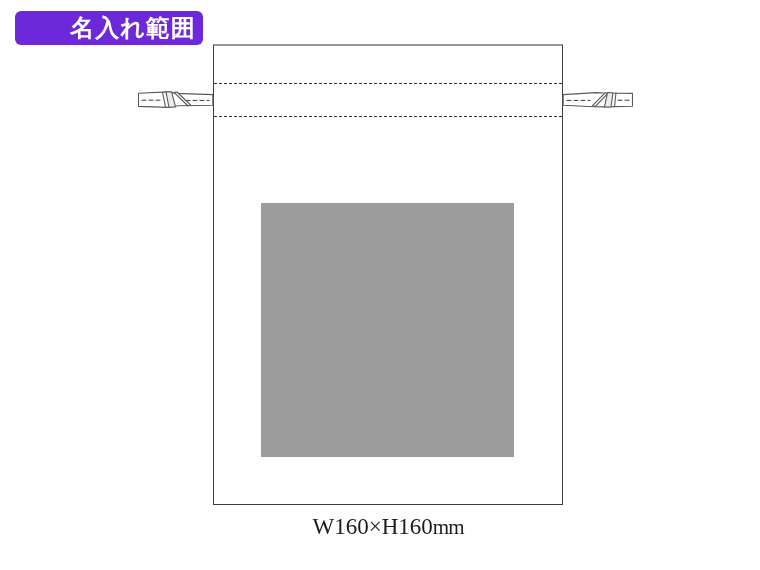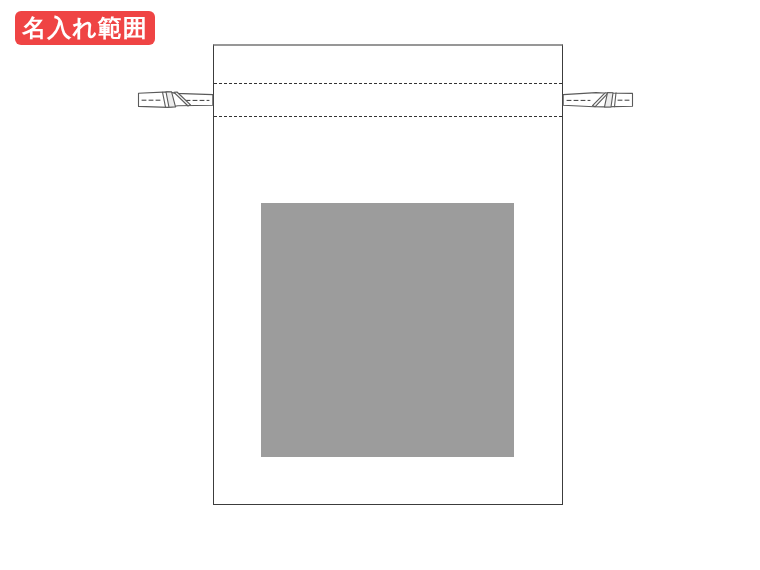--- a/index.html
+++ b/index.html
@@ -79,21 +79,21 @@
   .caption .unit {
     font-size: 21px;
     letter-spacing: -1px;
   }
 </style>
 </head>
 <body>
 
 <div class="stage">
 
-  <div class="badge" style="background-color: #ef4444;">
+  <div class="badge" style="background-color: #6d28d9; padding-left: 48px;">
     <span>名入れ範囲</span>
   </div>
 
   <div class="bag"></div>
 
   <div class="channel-line top"></div>
   <div class="channel-line bottom"></div>
 
   <svg class="cords" viewBox="0 0 760 570" aria-hidden="true">
 
@@ -111,14 +111,17 @@
       <path d="M567,100.4 L590,100.4" fill="none" stroke="#3a3a3a" stroke-width="1" stroke-dasharray="4 3"></path>
       <path d="M618,100.2 L629.5,100.2" fill="none" stroke="#3a3a3a" stroke-width="1" stroke-dasharray="4 3"></path>
       <path d="M592.5,105.6 L595,106.8 L608,93.2 L605,92.8 Z" fill="#f4f4f4"></path>
       <path d="M607.5,92.6 L613,92.8 L611,107 L604.5,106.9 Z" fill="#ececec"></path>
       <path d="M616,92.8 L614.5,106.8" fill="none"></path>
     </g>
   </svg>
 
   <div class="print-area" style="background-color: rgb(156, 156, 156);"></div>
 
+  <div class="caption">
+    <span class="dims">W160×H160</span><span class="unit">mm</span>
+  </div>
 
 </div>
 
 </body></html>

